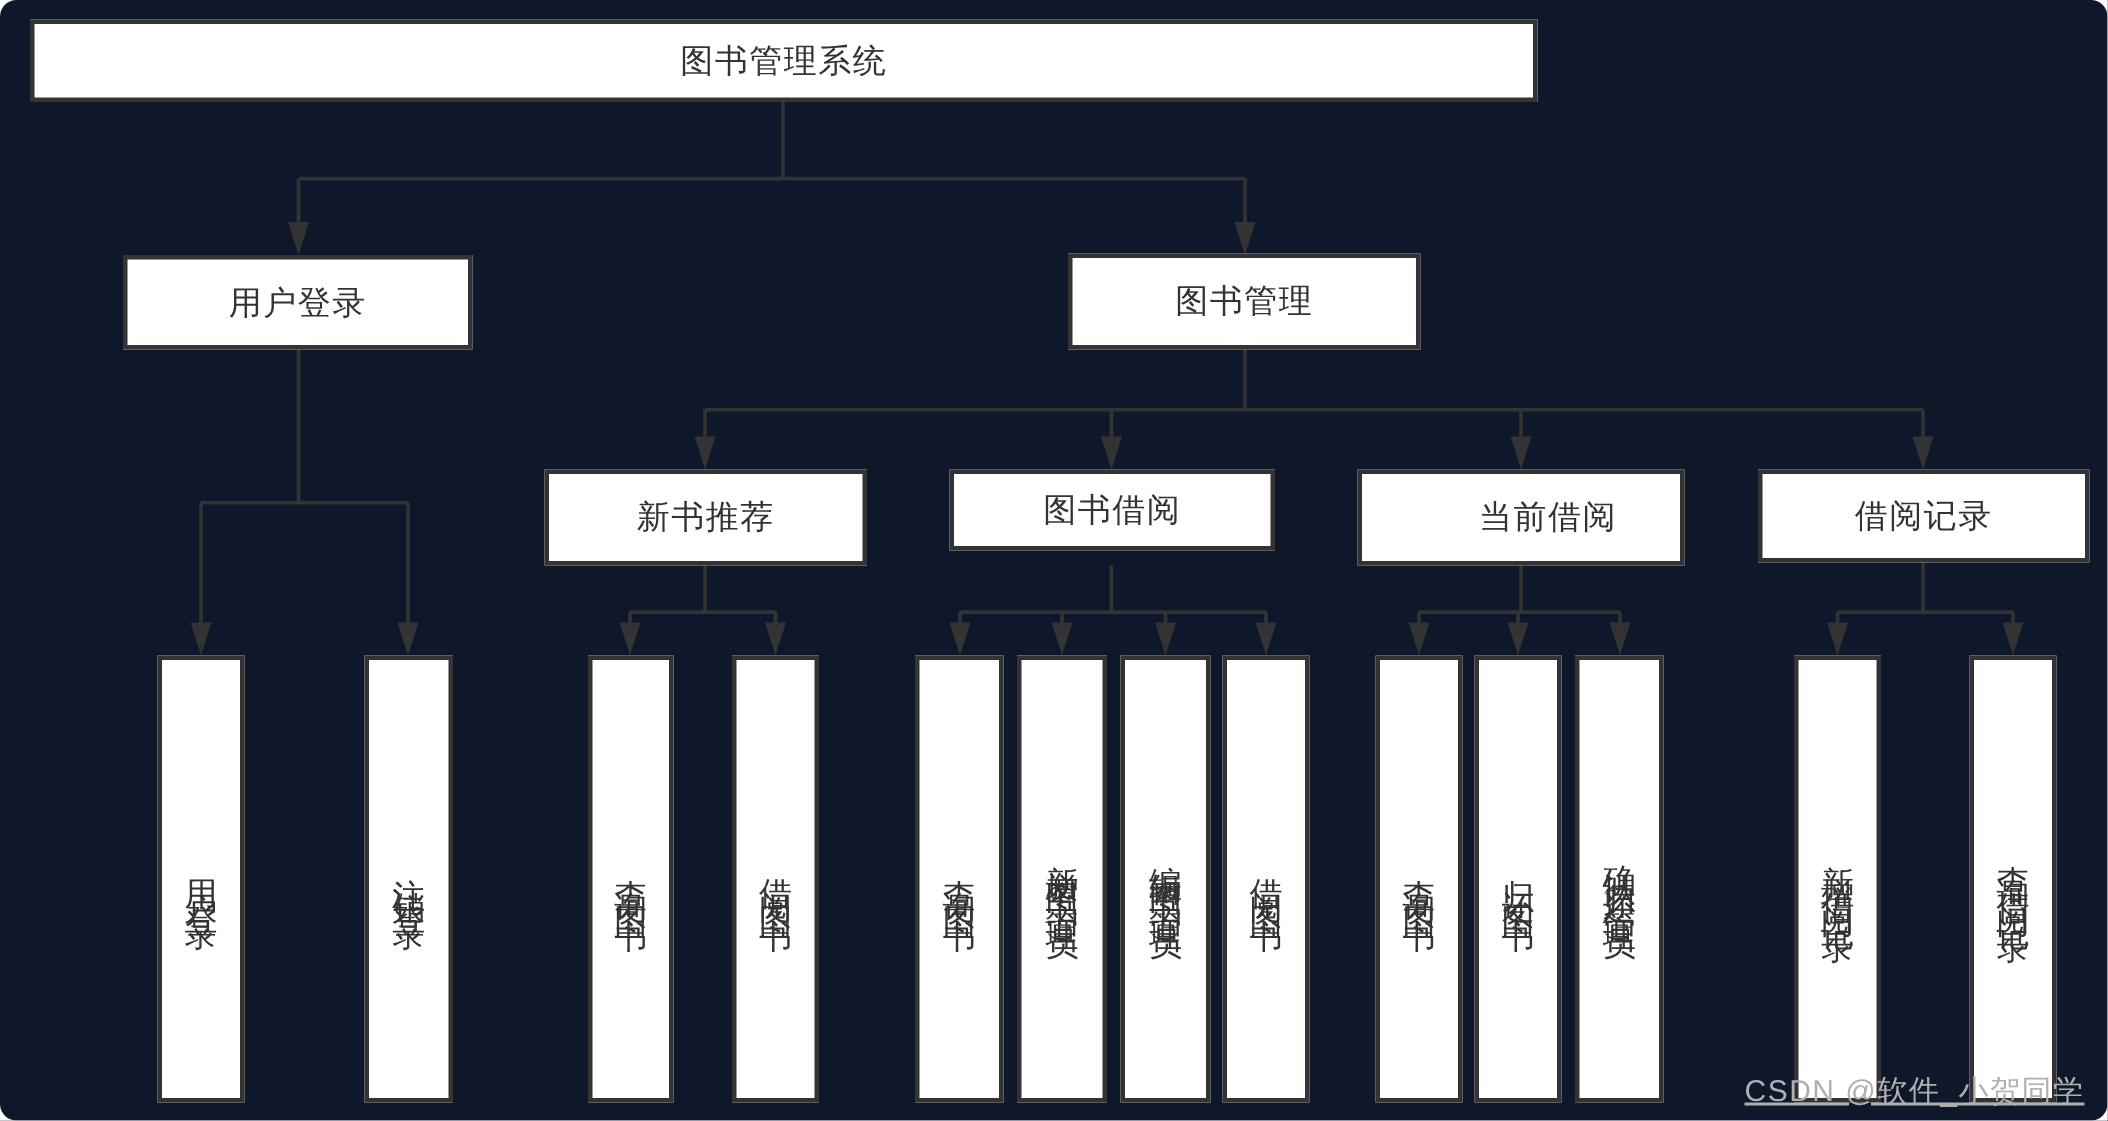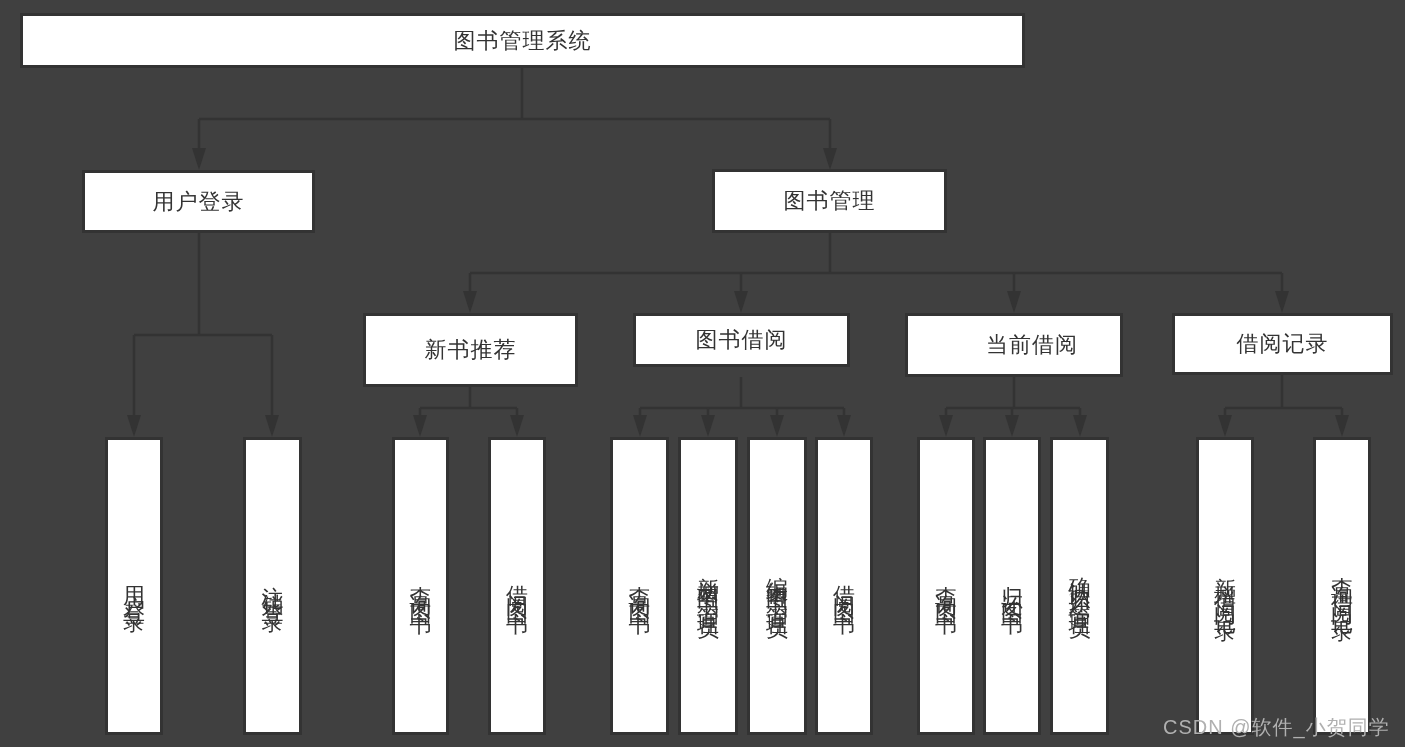--- a/index.html
+++ b/index.html
@@ -1,23 +1,24 @@
 <!DOCTYPE html>
 <html><head>
 <meta charset="utf-8">
 <style>
   html, body { margin: 0; padding: 0; background: #ffffff; }
   .canvas {
     position: relative;
     width: 1405px;
     height: 747px;
-    background: #404040;
+    background: #0f172a;
     font-family: "Liberation Sans", "DejaVu Sans", sans-serif;
     color: #333333;
     overflow: hidden;
+    border-radius: 11px;
   }
   .canvas svg.connectors {
     position: absolute;
     left: 0; top: 0;
     width: 1405px; height: 747px;
   }
   .node {
     position: absolute;
     box-sizing: border-box;
     background: #ffffff;
@@ -47,20 +48,21 @@
   }
   .leaf.long .vtext { letter-spacing: 6px; }
   .watermark {
     position: absolute;
     left: 1163px;
     top: 714px;
     font-size: 20px;
     letter-spacing: 1px;
     color: #b0b0b0;
     white-space: nowrap;
+    text-decoration: underline;
   }
 </style>
 </head>
 <body>
 
 <div class="canvas">
 
   <svg class="connectors" viewBox="0 0 1405 747" xmlns="http://www.w3.org/2000/svg">
     <g stroke="#333333" stroke-width="2.5" fill="none">
 
@@ -136,21 +138,21 @@
     <span>图书管理系统</span>
   </div>
 
   <div class="node" style="left:82px; top:170px; width:233px; height:63px;">
     <span>用户登录</span>
   </div>
   <div class="node" style="left:712px; top:169px; width:235px; height:64px;justify-content:center;">
     <span>图书管理</span>
   </div>
 
-  <div class="node" style="left:363px; top:313px; width:215px; height:74px;">
+  <div class="node" style="left:363px; top:313px; width:215px; height:64px;">
     <span>新书推荐</span>
   </div>
   <div class="node" style="left:633px; top:313px; width:217px; height:54px;">
     <span>图书借阅</span>
   </div>
   <div class="node" style="left:905px; top:313px; width:218px; height:64px;padding-left:36px;">
     <span>当前借阅</span>
   </div>
   <div class="node" style="left:1172px; top:313px; width:221px; height:62px;">
     <span>借阅记录</span>

